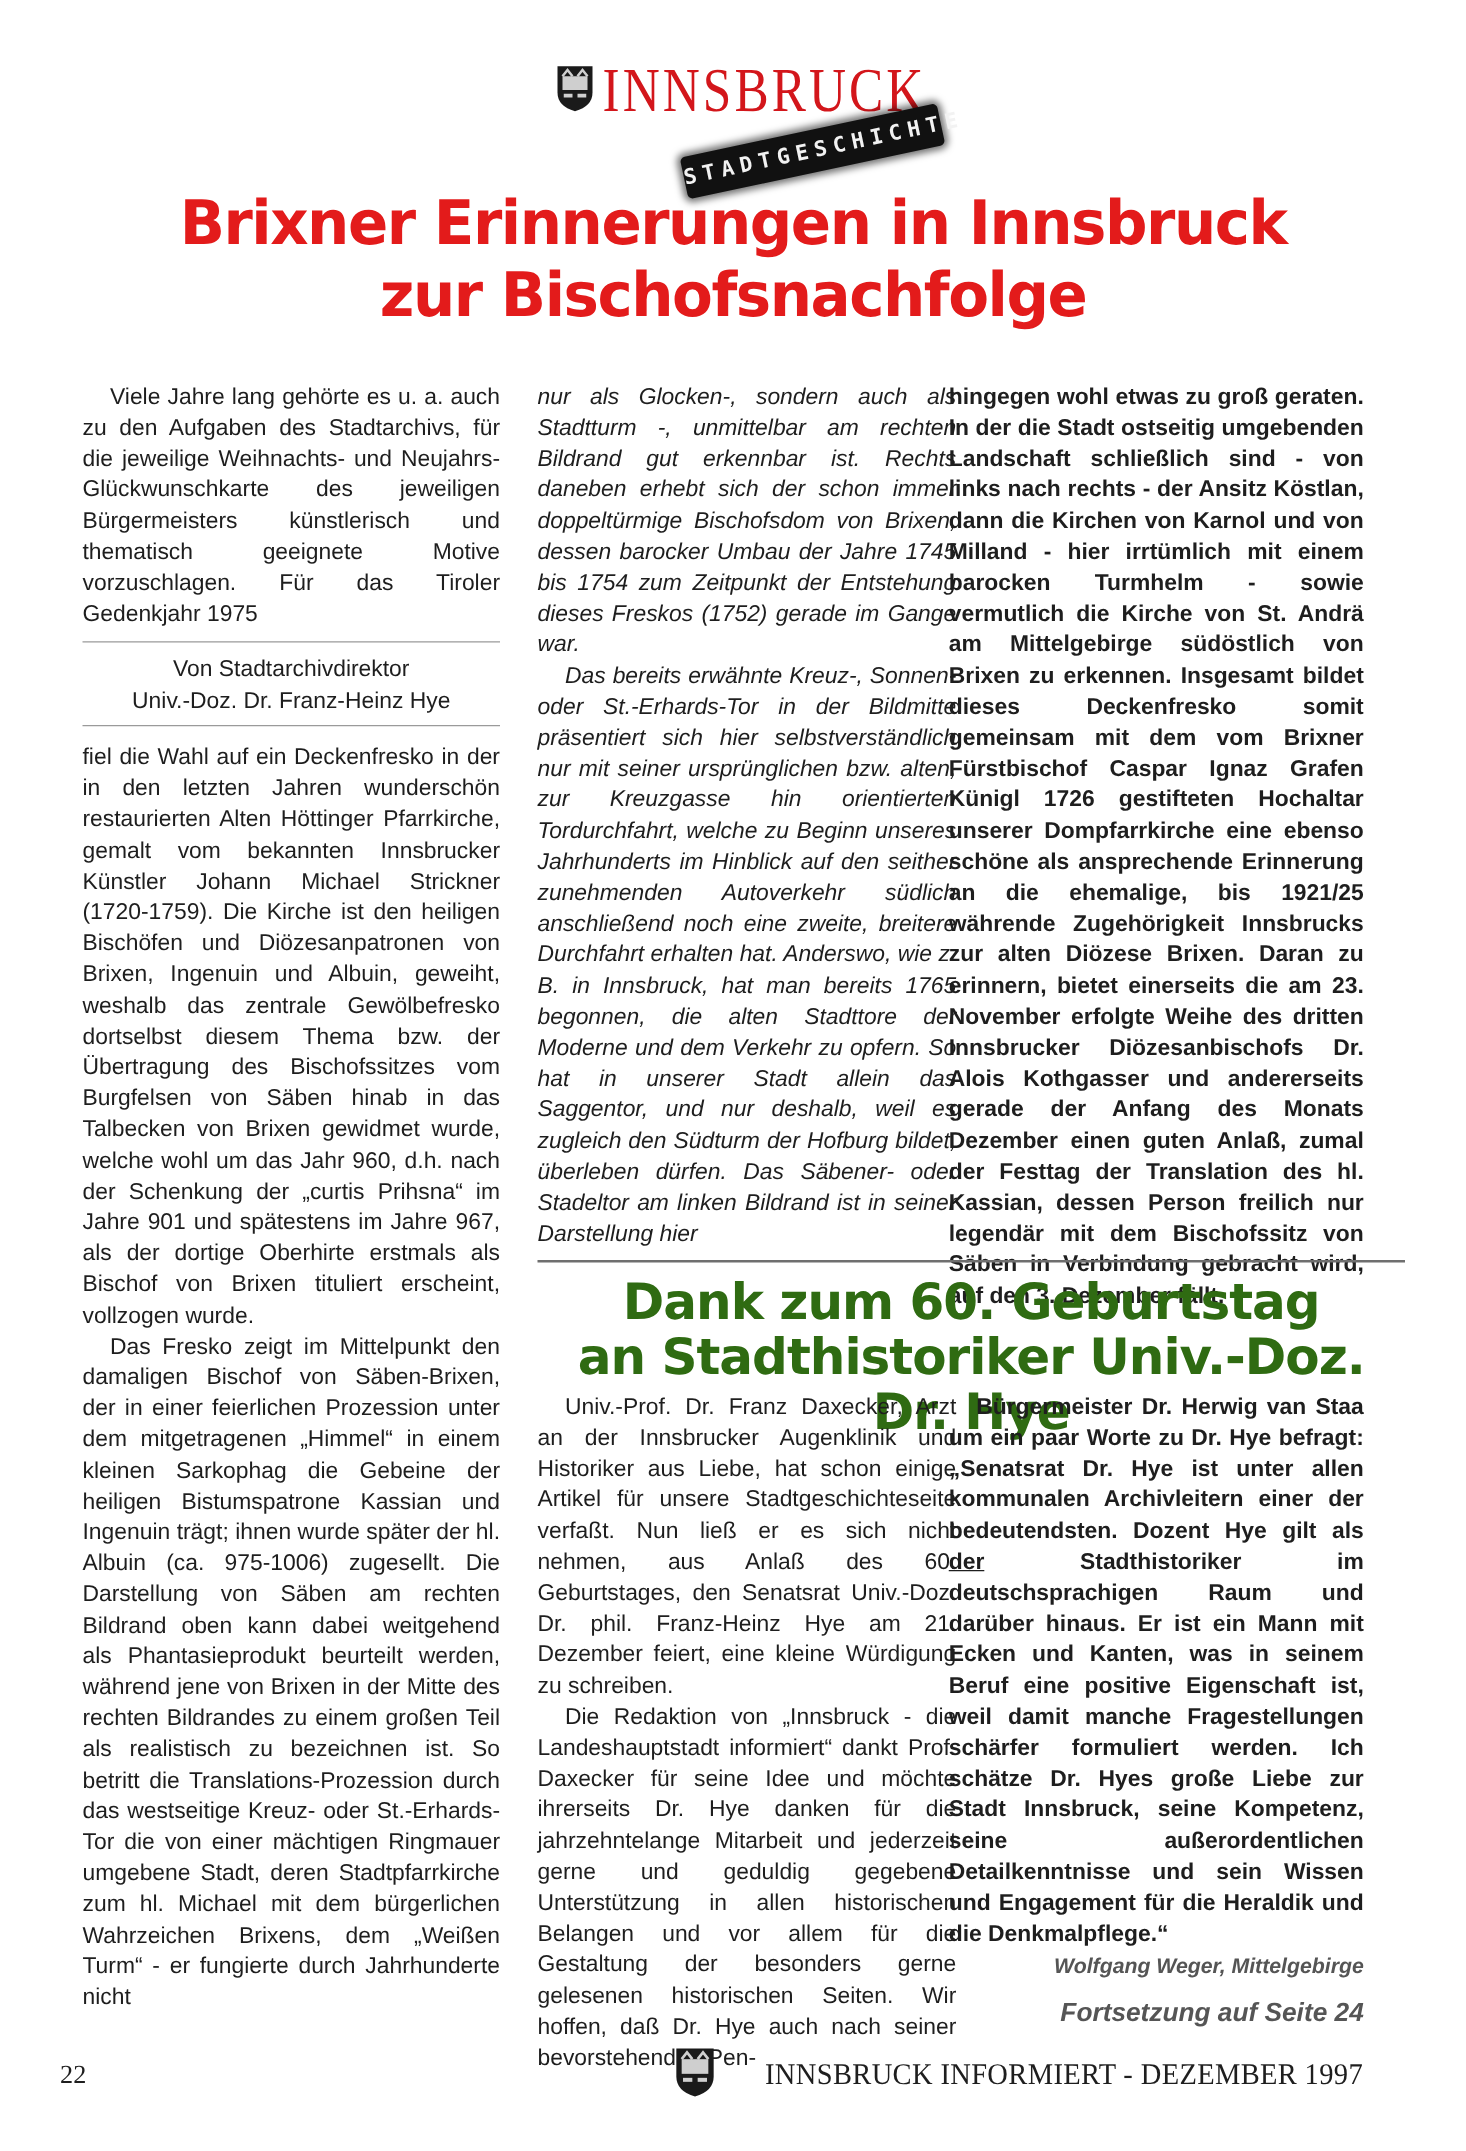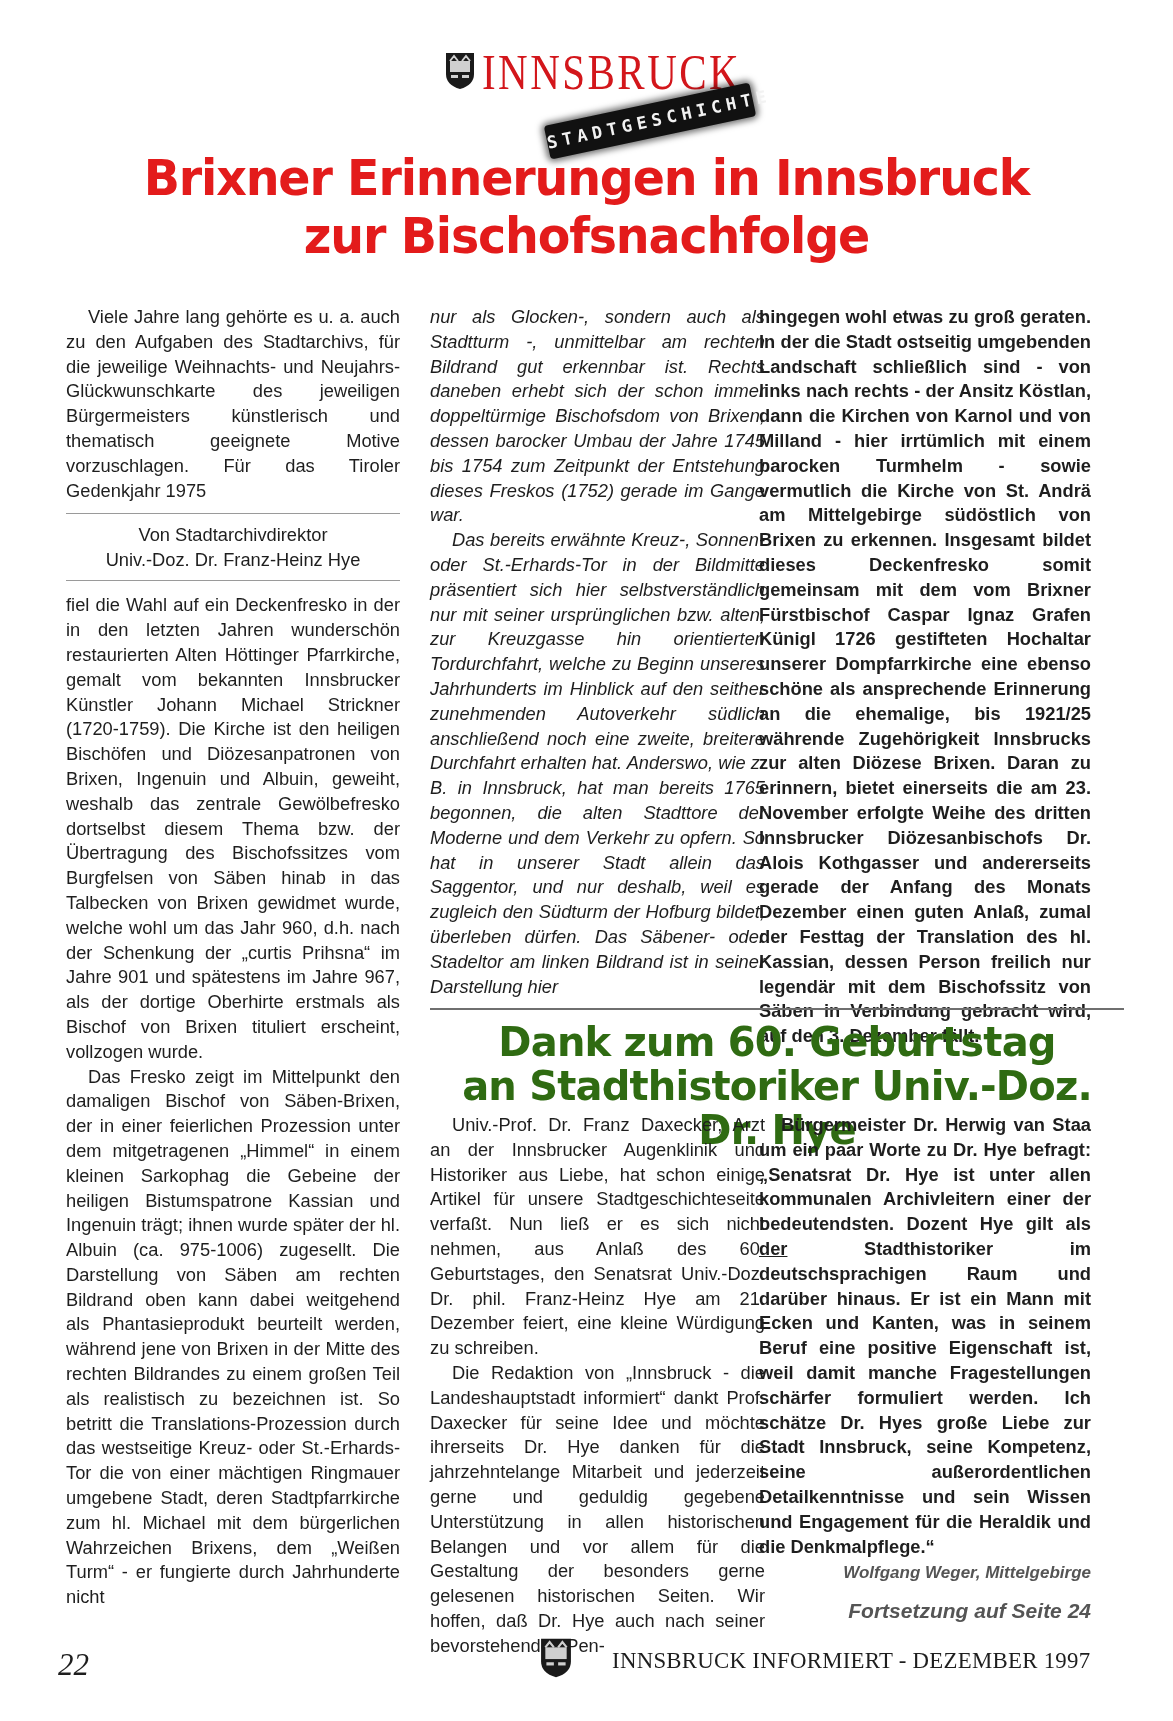--- a/index.html
+++ b/index.html
@@ -24,21 +24,21 @@
   .byline { text-align: center; border-top: 1.5px solid #9a9a9a; border-bottom: 1.5px solid #9a9a9a; padding: 8px 0 8px 0; margin: 10px 0 12px 0; line-height: 25px; }
 
   .separator { position: absolute; left: 430px; width: 694px; top: 1008px; height: 2px; background: #6f6f6f; }
 
   .sub-title { position: absolute; left: 430px; width: 694px; top: 1020px; text-align: center; color: #2f6b12; font-family: "DejaVu Sans", sans-serif; font-weight: bold; font-size: 40px; line-height: 44px; letter-spacing: -0.8px; }
 
   .signature { text-align: right; font-style: italic; color: #555; font-size: 17px; line-height: 24px; margin-top: 2px; }
   .continued { text-align: right; font-style: italic; color: #555; font-size: 21px; line-height: 24px; margin-top: 14px; }
 
   .footer { position: absolute; top: 1635px; left: 0; width: 1173px; height: 60px; }
-  .footer .page-num { position: absolute; left: 58px; top: 12px; font-family: "Liberation Serif", serif; font-size: 31px; font-style: italic; }
+  .footer .page-num { position: absolute; left: 48px; top: 12px; font-family: "Liberation Serif", serif; font-size: 21px; }
   .footer .shield { position: absolute; left: 540px; top: 2px; width: 32px; height: 42px; }
   .footer .pub { position: absolute; left: 612px; top: 12px; font-family: "Liberation Serif", serif; font-size: 24px; letter-spacing: 0.3px; transform: scaleX(0.95); transform-origin: left top; white-space: nowrap; }
   u { text-decoration: underline; }
 </style>
 </head>
 <body>
 
 <div class="masthead">
   <svg class="shield" viewBox="0 0 30 38">
     <path d="M1 1 H29 V22 Q29 33 15 37 Q1 33 1 22 Z" fill="#1a1a1a"></path>

